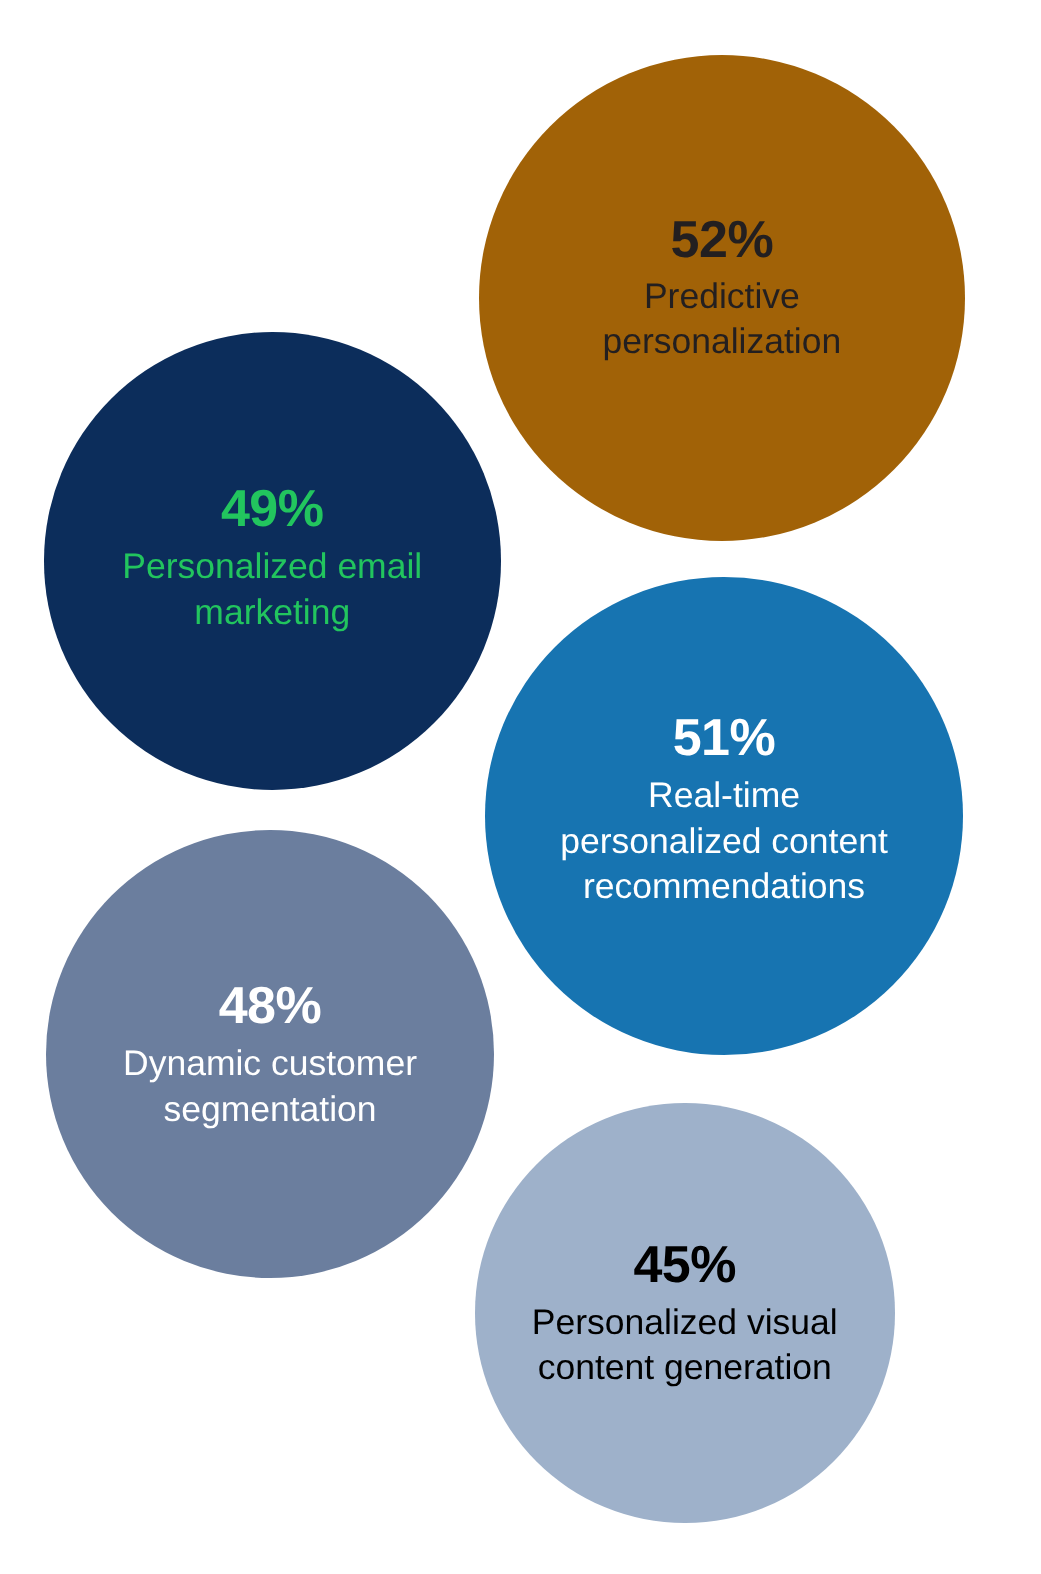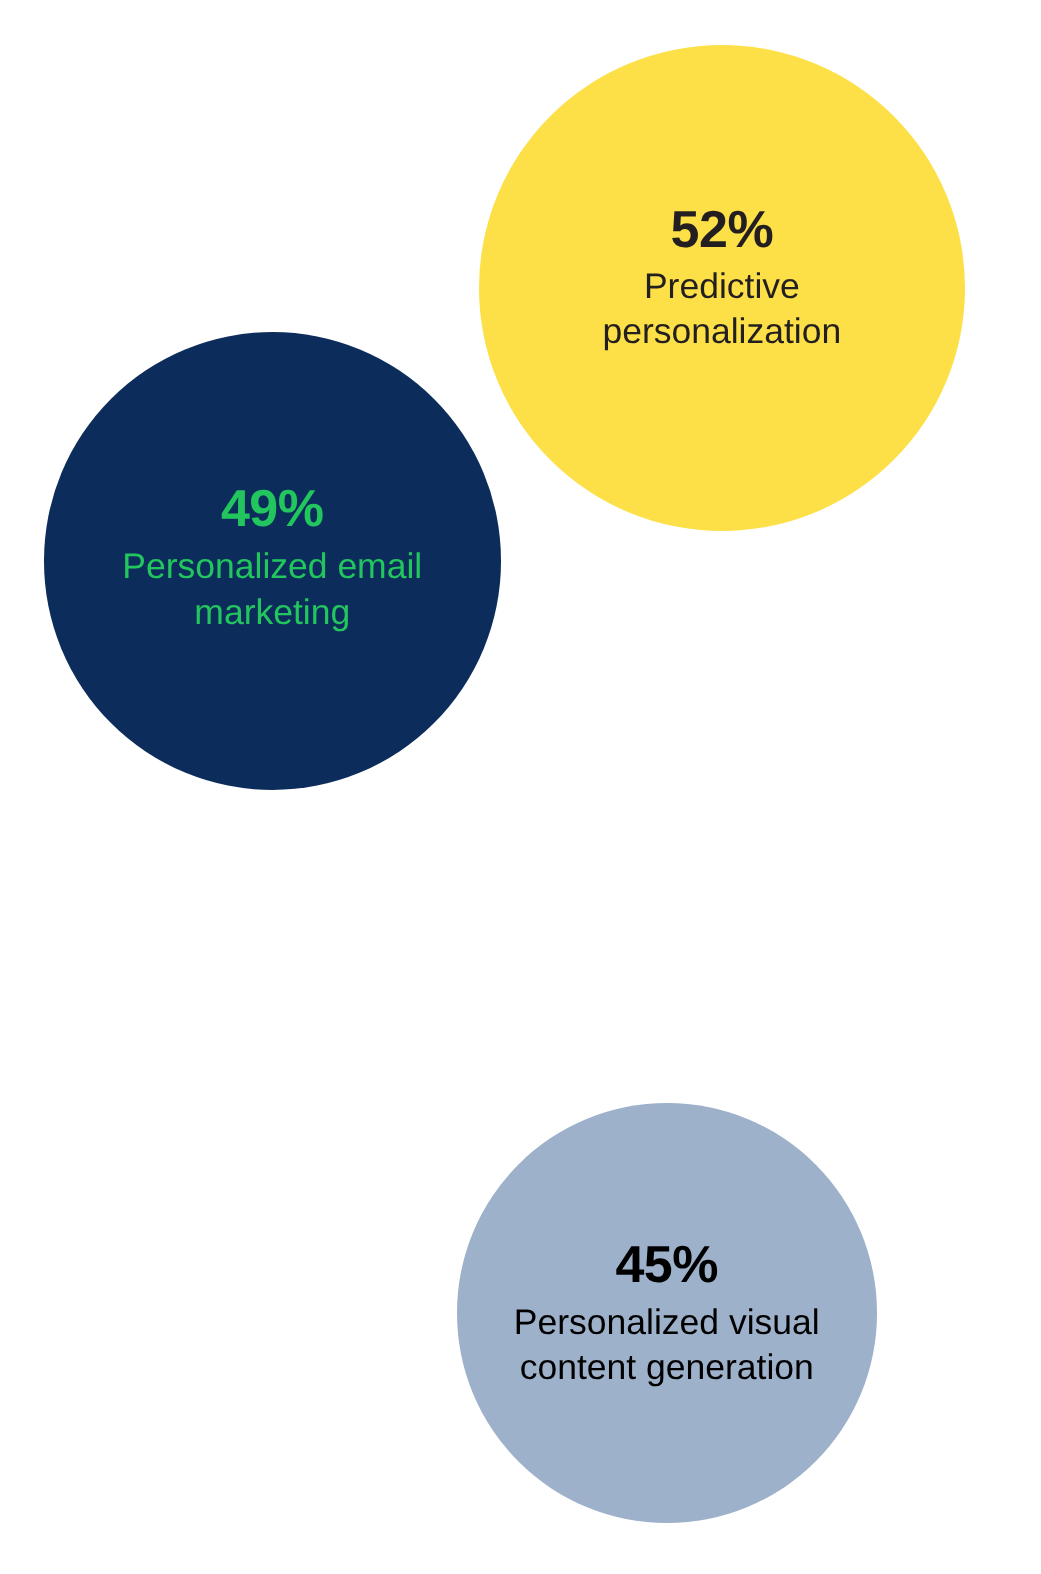--- a/index.html
+++ b/index.html
@@ -46,25 +46,25 @@
     letter-spacing: -0.5px;
   }
   .label {
     font-weight: normal;
     font-size: 35.5px;
     line-height: 0;
     letter-spacing: 0;
   }
 
   
-  .b1 { left: 478.7px;  top: 45px;   width: 486.3px; height: 486.3px; background: #fde047; color: #231F20; }
+  .b1 { left: 478.7px;  top: 55px;   width: 486.3px; height: 486.3px; background: #a16207; color: #231F20; }
   .b2 { left: 43.5px;   top: 332px;    width: 457.5px; height: 457.5px; background: #0C2D5B; color: #22c55e; }
   .b3 { left: 485px;    top: 576.8px;  width: 478px;   height: 478px;   background: #1774B1; color: #FFFFFF; }
   .b4 { left: 46px;     top: 829.5px;  width: 448px;   height: 448px;   background: #6B7E9E; color: #FFFFFF; }
-  .b5 { left: 457px;  top: 1103px;   width: 419.5px; height: 419.5px; background: #9EB1CA; color: #000000; }
+  .b5 { left: 475px;  top: 1103px;   width: 419.5px; height: 419.5px; background: #9EB1CA; color: #000000; }
 
   
   .b1 .ln0 { top: 184.7px; }
   .b1 .ln1 { top: 240.8px; }
   .b1 .ln2 { top: 286.1px; }
 
   .b2 .ln0 { top: 176.6px; }
   .b2 .ln1 { top: 234.2px; }
   .b2 .ln2 { top: 279.5px; }
 
@@ -91,21 +91,32 @@
     <div class="txt label ln1">Predictive</div>
     <div class="txt label ln2">personalization</div>
   </div>
 
   <div class="bubble b2">
     <div class="txt value ln0">49%</div>
     <div class="txt label ln1">Personalized email</div>
     <div class="txt label ln2">marketing</div>
   </div>
 
+  <div class="bubble b3">
+    <div class="txt value ln0">51%</div>
+    <div class="txt label ln1">Real-time</div>
+    <div class="txt label ln2">personalized content</div>
+    <div class="txt label ln3">recommendations</div>
+  </div>
 
+  <div class="bubble b4">
+    <div class="txt value ln0">48%</div>
+    <div class="txt label ln1">Dynamic customer</div>
+    <div class="txt label ln2">segmentation</div>
+  </div>
 
   <div class="bubble b5">
     <div class="txt value ln0">45%</div>
     <div class="txt label ln1">Personalized visual</div>
     <div class="txt label ln2">content generation</div>
   </div>
 
 </div>
 
 </body></html>

